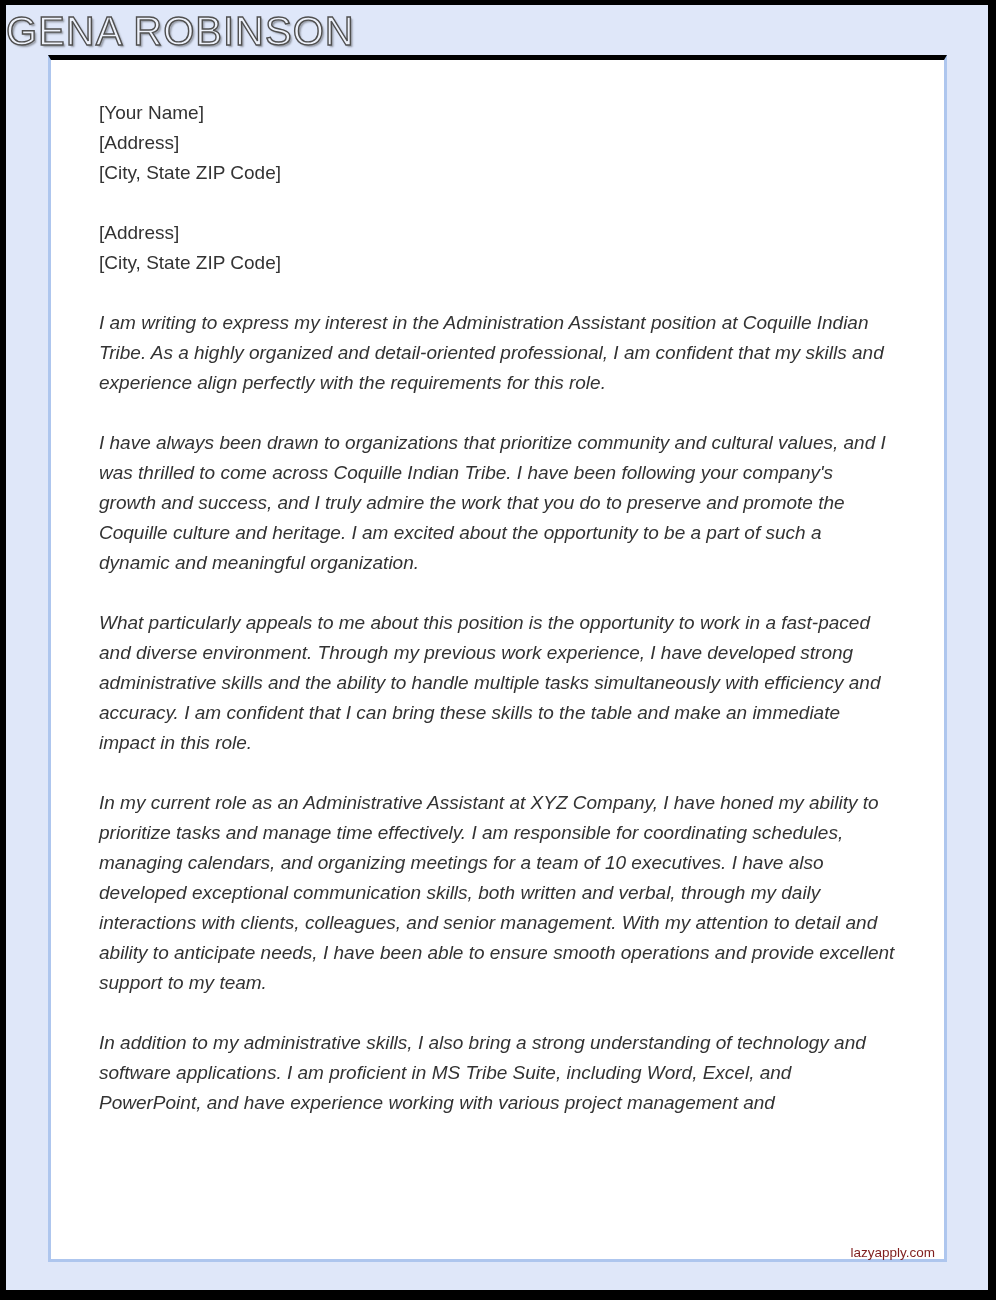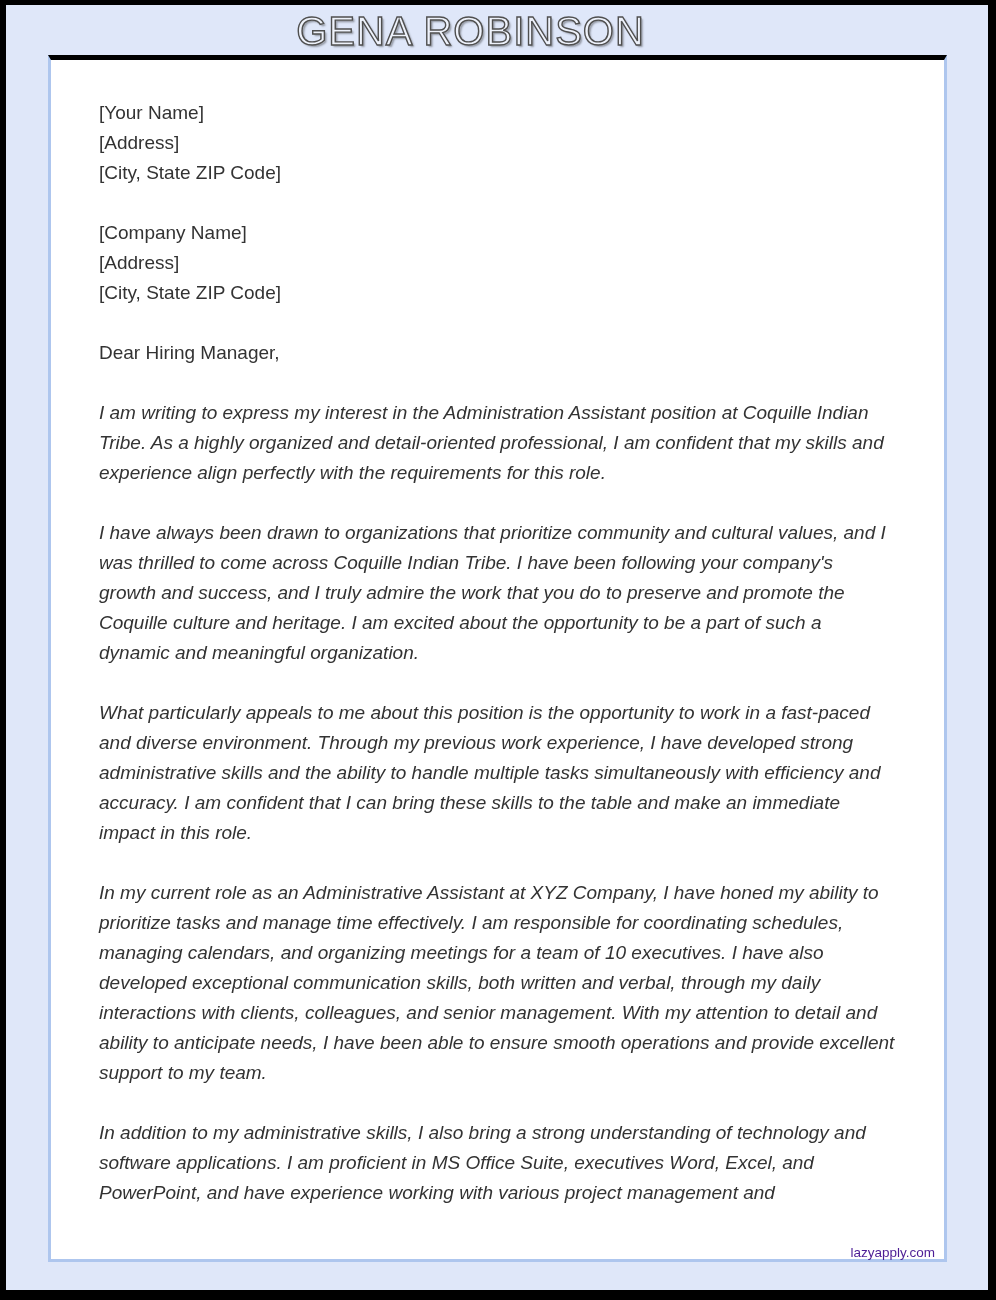--- a/index.html
+++ b/index.html
@@ -16,21 +16,21 @@
     border-width: 5px 8px 10px 6px; 
     overflow: hidden;
   }
 
   
   .header-name {
     position: absolute;
     top: 2px;
     left: 0;
     width: 929px;
-    text-align: center;
+    text-align: left;
     font-size: 40px;
     line-height: 48px;
     font-weight: 400;
     letter-spacing: 1px;
     color: #7d828c;
     white-space: nowrap;
   }
   @supports (-webkit-text-stroke: 1px black) {
     .header-name {
       color: #eef2fb;
@@ -68,53 +68,49 @@
   .para { margin: 0 0 30px 0; font-style: italic; }
 
   .watermark {
     position: absolute;
     top: 1240px;
     left: 0;
     width: 929px;
     text-align: right;
     font-size: 13.5px;
     line-height: 16px;
-    color: #4c1d95;
+    color: #7f1d1d;
   }
 </style>
 </head>
 <body>
 
 <div class="canvas">
 
   <div class="page"></div>
 
   <div class="header-name">GENA ROBINSON</div>
 
   <div class="content">
 
     <div class="block">
       <div class="line">[Your Name]</div>
       <div class="line">[Address]</div>
       <div class="line">[City, State ZIP Code]</div>
     </div>
 
     <div class="block">
-      <div class="line">[Company Name]</div>
       <div class="line">[Address]</div>
       <div class="line">[City, State ZIP Code]</div>
     </div>
 
-    <div class="block">
-      <div class="line">Dear Hiring Manager,</div>
-    </div>
 
     <p class="para">I am writing to express my interest in the Administration Assistant position at Coquille Indian Tribe. As a highly organized and detail-oriented professional, I am confident that my skills and experience align perfectly with the requirements for this role.</p>
     <p class="para">I have always been drawn to organizations that prioritize community and cultural values, and I was thrilled to come across Coquille Indian Tribe. I have been following your company's growth and success, and I truly admire the work that you do to preserve and promote the Coquille culture and heritage. I am excited about the opportunity to be a part of such a dynamic and meaningful organization.</p>
     <p class="para">What particularly appeals to me about this position is the opportunity to work in a fast-paced and diverse environment. Through my previous work experience, I have developed strong administrative skills and the ability to handle multiple tasks simultaneously with efficiency and accuracy. I am confident that I can bring these skills to the table and make an immediate impact in this role.</p>
     <p class="para">In my current role as an Administrative Assistant at XYZ Company, I have honed my ability to prioritize tasks and manage time effectively. I am responsible for coordinating schedules, managing calendars, and organizing meetings for a team of 10 executives. I have also developed exceptional communication skills, both written and verbal, through my daily interactions with clients, colleagues, and senior management. With my attention to detail and ability to anticipate needs, I have been able to ensure smooth operations and provide excellent support to my team.</p>
-    <p class="para">In addition to my administrative skills, I also bring a strong understanding of technology and software applications. I am proficient in MS Office Suite, executives Word, Excel, and PowerPoint, and have experience working with various project management and</p>
+    <p class="para">In addition to my administrative skills, I also bring a strong understanding of technology and software applications. I am proficient in MS Tribe Suite, including Word, Excel, and PowerPoint, and have experience working with various project management and</p>
 
   </div>
 
   <div class="watermark">lazyapply.com</div>
 
 </div>
 
 </body></html>

